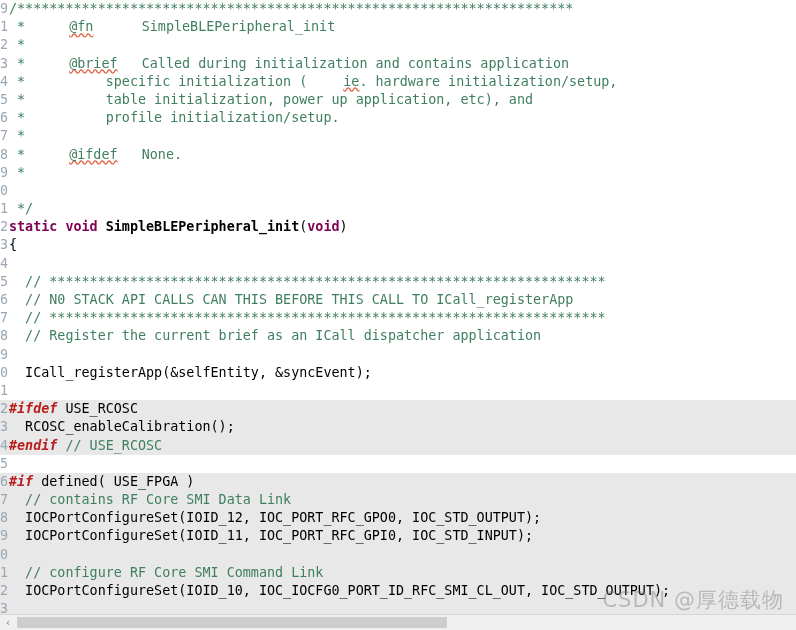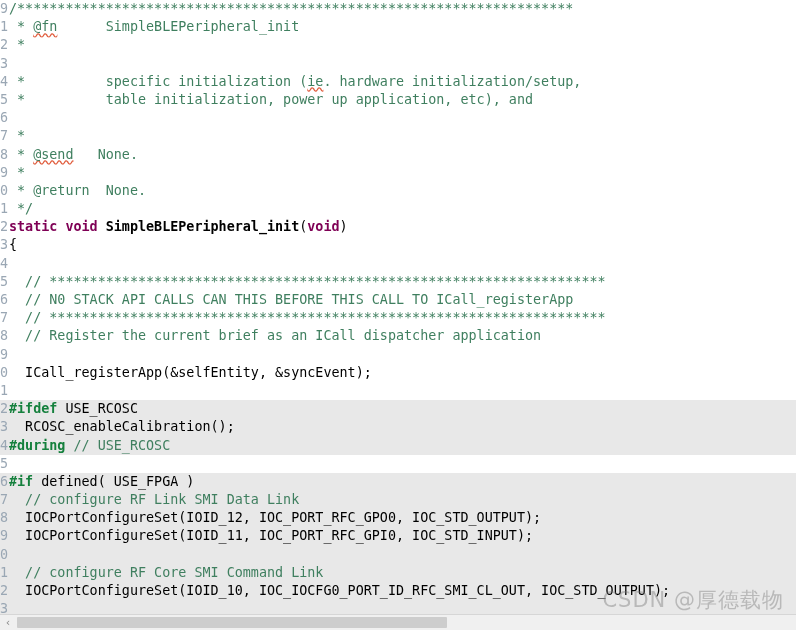--- a/index.html
+++ b/index.html
@@ -63,27 +63,28 @@
   .code-text {
     position: absolute;
     left: 9px;
     top: 0;
     white-space: pre;
   }
 
   
   .tok-comment      { color: #3f7f5f; }
   .tok-keyword      { color: #7f0055; font-weight: bold; }
-  .tok-pp           { color: #15803d; font-weight: bold; }
+  .tok-pp           { color: #b91c1c; font-weight: bold; font-style: italic; }
   .tok-fn           { color: #000000; font-weight: bold; }
 
   
   .squiggle {
     text-decoration: underline wavy #e05a3a;
     text-decoration-skip-ink: none;
+    margin-left: 36px;
   }
 
   
   #hscroll {
     position: absolute;
     left: 0;
     bottom: 0;
     width: 796px;
     height: 16px;
     background: #f0f0f0;
@@ -129,45 +130,45 @@
 </style>
 </head>
 <body>
 
 <div id="editor">
 
   <div id="code-surface">
       <div class="code-line"><span class="gutter">9</span><span class="code-text"><span class="tok-comment">/*********************************************************************</span></span></div>
       <div class="code-line"><span class="gutter">1</span><span class="code-text"><span class="tok-comment"> * <span class="squiggle">@fn</span>      SimpleBLEPeripheral_init</span></span></div>
       <div class="code-line"><span class="gutter">2</span><span class="code-text"><span class="tok-comment"> *</span></span></div>
-      <div class="code-line"><span class="gutter">3</span></div>
+      <div class="code-line"><span class="gutter">3</span><span class="code-text"><span class="tok-comment"> * <span class="squiggle">@brief</span>   Called during initialization and contains application</span></span></div>
       <div class="code-line"><span class="gutter">4</span><span class="code-text"><span class="tok-comment"> *          specific initialization (<span class="squiggle">ie</span>. hardware initialization/setup,</span></span></div>
       <div class="code-line"><span class="gutter">5</span><span class="code-text"><span class="tok-comment"> *          table initialization, power up application, etc), and</span></span></div>
-      <div class="code-line"><span class="gutter">6</span></div>
+      <div class="code-line"><span class="gutter">6</span><span class="code-text"><span class="tok-comment"> *          profile initialization/setup.</span></span></div>
       <div class="code-line"><span class="gutter">7</span><span class="code-text"><span class="tok-comment"> *</span></span></div>
-      <div class="code-line"><span class="gutter">8</span><span class="code-text"><span class="tok-comment"> * <span class="squiggle">@send</span>   None.</span></span></div>
+      <div class="code-line"><span class="gutter">8</span><span class="code-text"><span class="tok-comment"> * <span class="squiggle">@ifdef</span>   None.</span></span></div>
       <div class="code-line"><span class="gutter">9</span><span class="code-text"><span class="tok-comment"> *</span></span></div>
-      <div class="code-line"><span class="gutter">0</span><span class="code-text"><span class="tok-comment"> * @return  None.</span></span></div>
+      <div class="code-line"><span class="gutter">0</span></div>
       <div class="code-line"><span class="gutter">1</span><span class="code-text"><span class="tok-comment"> */</span></span></div>
       <div class="code-line"><span class="gutter">2</span><span class="code-text"><span class="tok-keyword">static</span> <span class="tok-keyword">void</span> <span class="tok-fn">SimpleBLEPeripheral_init</span>(<span class="tok-keyword">void</span>)</span></div>
       <div class="code-line"><span class="gutter">3</span><span class="code-text">{</span></div>
       <div class="code-line"><span class="gutter">4</span><span class="code-text"></span></div>
       <div class="code-line"><span class="gutter">5</span><span class="code-text"><span class="tok-comment">  // *********************************************************************</span></span></div>
       <div class="code-line"><span class="gutter">6</span><span class="code-text"><span class="tok-comment">  // N0 STACK API CALLS CAN THIS BEFORE THIS CALL TO ICall_registerApp</span></span></div>
       <div class="code-line"><span class="gutter">7</span><span class="code-text"><span class="tok-comment">  // *********************************************************************</span></span></div>
       <div class="code-line"><span class="gutter">8</span><span class="code-text"><span class="tok-comment">  // Register the current brief as an ICall dispatcher application</span></span></div>
       <div class="code-line"><span class="gutter">9</span></div>
       <div class="code-line"><span class="gutter">0</span><span class="code-text">  ICall_registerApp(&amp;selfEntity, &amp;syncEvent);</span></div>
       <div class="code-line"><span class="gutter">1</span><span class="code-text"></span></div>
       <div class="code-line inactive"><span class="gutter">2</span><span class="code-text"><span class="tok-pp">#ifdef</span> USE_RCOSC</span></div>
       <div class="code-line inactive"><span class="gutter">3</span><span class="code-text">  RCOSC_enableCalibration();</span></div>
-      <div class="code-line inactive"><span class="gutter">4</span><span class="code-text"><span class="tok-pp">#during</span> <span class="tok-comment">// USE_RCOSC</span></span></div>
+      <div class="code-line inactive"><span class="gutter">4</span><span class="code-text"><span class="tok-pp">#endif</span> <span class="tok-comment">// USE_RCOSC</span></span></div>
       <div class="code-line"><span class="gutter">5</span><span class="code-text"></span></div>
       <div class="code-line inactive"><span class="gutter">6</span><span class="code-text"><span class="tok-pp">#if</span> defined( USE_FPGA )</span></div>
-      <div class="code-line inactive"><span class="gutter">7</span><span class="code-text"><span class="tok-comment">  // configure RF Link SMI Data Link</span></span></div>
+      <div class="code-line inactive"><span class="gutter">7</span><span class="code-text"><span class="tok-comment">  // contains RF Core SMI Data Link</span></span></div>
       <div class="code-line inactive"><span class="gutter">8</span><span class="code-text">  IOCPortConfigureSet(IOID_12, IOC_PORT_RFC_GPO0, IOC_STD_OUTPUT);</span></div>
       <div class="code-line inactive"><span class="gutter">9</span><span class="code-text">  IOCPortConfigureSet(IOID_11, IOC_PORT_RFC_GPI0, IOC_STD_INPUT);</span></div>
       <div class="code-line inactive"><span class="gutter">0</span><span class="code-text"></span></div>
       <div class="code-line inactive"><span class="gutter">1</span><span class="code-text"><span class="tok-comment">  // configure RF Core SMI Command Link</span></span></div>
       <div class="code-line inactive"><span class="gutter">2</span><span class="code-text">  IOCPortConfigureSet(IOID_10, IOC_IOCFG0_PORT_ID_RFC_SMI_CL_OUT, IOC_STD_OUTPUT);</span></div>
       <div class="code-line inactive"><span class="gutter">3</span></div>
     </div>
 
   <div id="watermark">CSDN @厚德载物</div>
 

